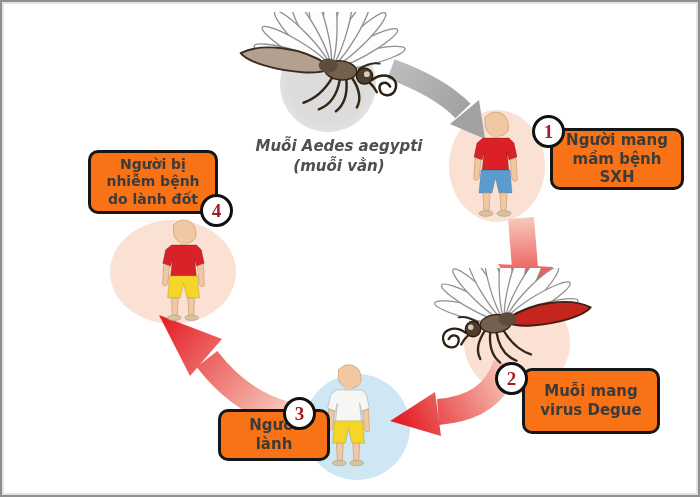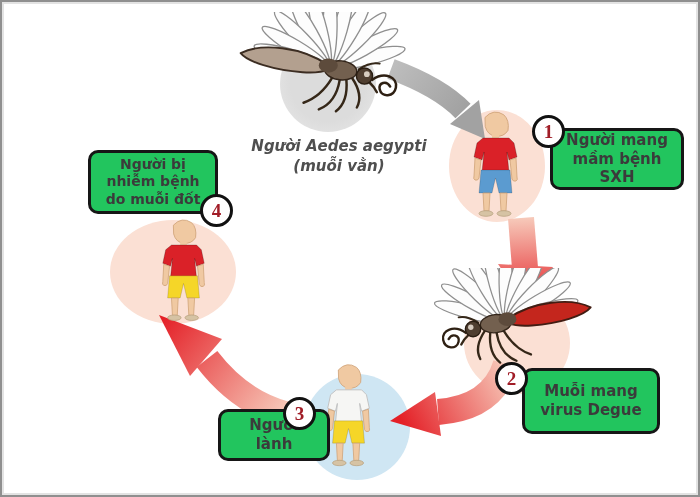--- a/index.html
+++ b/index.html
@@ -27,21 +27,21 @@
   .person-4{--shirt:var(--shirt_red,#da2128);--shorts:var(--shorts_yellow,#f5d628);--shirt-stroke:rgba(0,0,0,.22);}
   
   .caption{
     position:absolute;left:246px;top:134px;width:182px;z-index:3;
     text-align:center;font-style:italic;font-weight:bold;font-size:15px;
     color:#4f4f4f;line-height:1.35;
   }
   .caption span{display:block;}
   
   .label-box{
-    position:absolute;z-index:4;box-sizing:border-box;background:#22c55e;
+    position:absolute;z-index:4;box-sizing:border-box;background:#f97316;
     border:3px solid var(--box_border,#161616);border-radius:10px;
     display:flex;align-items:center;justify-content:center;text-align:center;
     font-weight:bold;color:var(--text_dark,#3b3b3b);
     padding:4px 8px;line-height:1.25;font-size:15px;
   }
   .box-1{left:548px;top:126px;width:134px;height:62px;}
   .box-2{left:520px;top:366px;width:138px;height:66px;}
   .box-3{left:180px;top:407px;width:112px;height:52px;margin-left:36px;}
   .box-4{left:86px;top:148px;width:130px;height:64px;font-size:14px;}
   
@@ -129,21 +129,21 @@
       <path d="M131,60 q 12,-8 22,-6" fill="none" stroke="#352718" stroke-width="2" stroke-linecap="round"></path>
       <ellipse cx="112" cy="61" rx="17" ry="10" transform="rotate(6 112 61)" fill="#73604f" stroke="#33251a" stroke-width="1.5"></ellipse>
       <ellipse cx="99" cy="56" rx="10" ry="7.5" fill="#5d4b3c"></ellipse>
       <circle cx="137" cy="67" r="8.5" fill="#4f3e30" stroke="#291d12" stroke-width="1.5"></circle>
       <circle cx="139.5" cy="65" r="3" fill="#d7ccc0"></circle>
       <path d="M145,71 c 13,-9 27,-3 25,8 c -2,10 -15,11 -17,2 c -1.5,-7 7,-10 11,-3" fill="none" stroke="#2e2013" stroke-width="2.6" stroke-linecap="round"></path>
     </svg>
   </div>
 
   <div class="caption">
-    <span>Người Aedes aegypti</span>
+    <span>Muỗi Aedes aegypti</span>
     <span>(muỗi vằn)</span>
   </div>
 
   <div class="figure mosq mosq-2" style="left:405px;top:266px;width:190px;height:105px;">
     <svg viewBox="0 0 210 115">
       <g>
         <ellipse transform="rotate(-14 100 58)" cx="141" cy="58" rx="41" ry="7.5" fill="#fdfdfd" stroke="#8f8f8f" stroke-width="1.4"></ellipse>
         <ellipse transform="rotate(-29 100 58)" cx="141" cy="58" rx="41" ry="7.5" fill="#fdfdfd" stroke="#8f8f8f" stroke-width="1.4"></ellipse>
         <ellipse transform="rotate(-44 100 58)" cx="141" cy="58" rx="41" ry="7.5" fill="#fdfdfd" stroke="#8f8f8f" stroke-width="1.4"></ellipse>
         <ellipse transform="rotate(-59 100 58)" cx="141" cy="58" rx="41" ry="7.5" fill="#fdfdfd" stroke="#8f8f8f" stroke-width="1.4"></ellipse>
@@ -218,21 +218,21 @@
   <div class="label-box box-1">
     <span>Người mang mầm bệnh SXH</span>
   </div>
   <div class="label-box box-2">
     <span>Muỗi mang virus Degue</span>
   </div>
   <div class="label-box box-3">
     <span>Người lành</span>
   </div>
   <div class="label-box box-4">
-    <span>Người bị nhiễm bệnh do muỗi đốt</span>
+    <span>Người bị nhiễm bệnh do lành đốt</span>
   </div>
 
   <div class="badge badge-1">
     <span>1</span>
   </div>
   <div class="badge badge-2">
     <span>2</span>
   </div>
   <div class="badge badge-3">
     <span>3</span>

